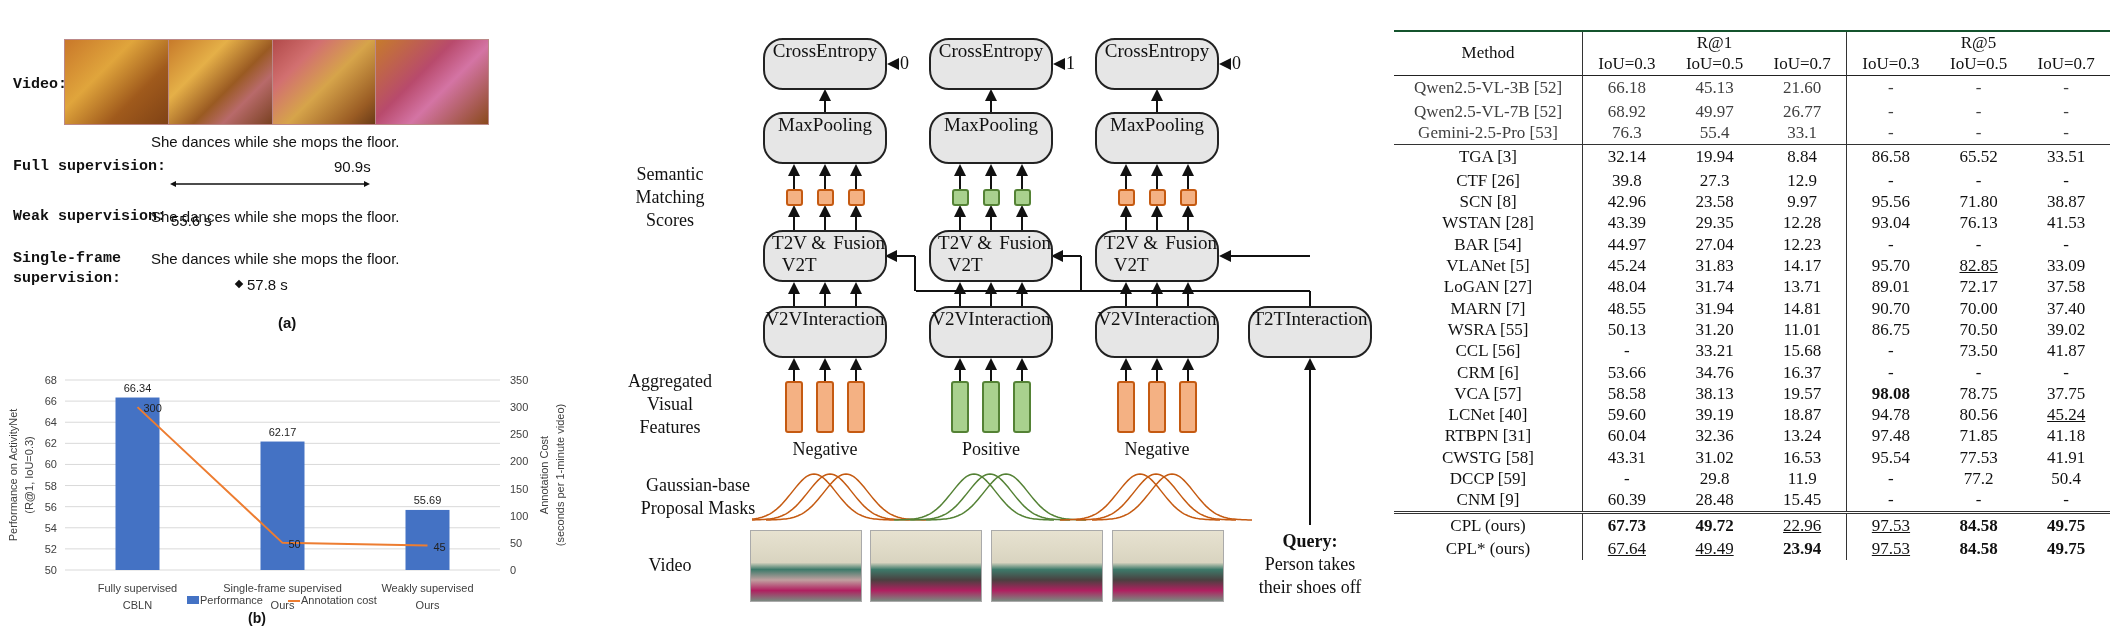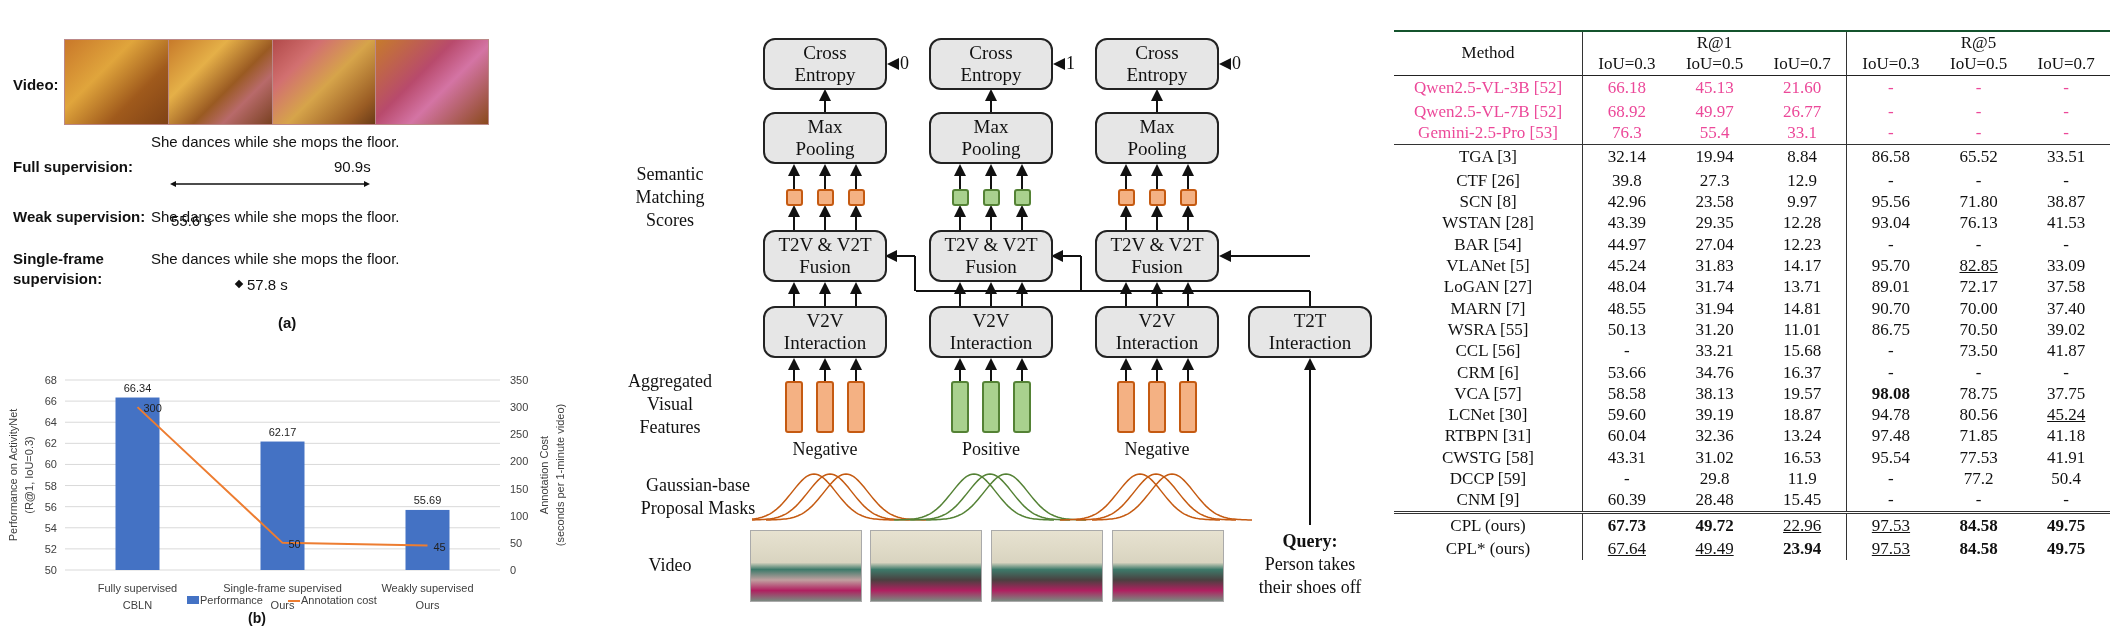--- a/index.html
+++ b/index.html
@@ -1,37 +1,37 @@
 <!DOCTYPE html>
 <html><head>
 <meta charset="utf-8">
 <style>
   html,body{margin:0;padding:0;background:#fff;}
   body{width:2110px;height:633px;position:relative;overflow:hidden;color:#111;}
   .sans{font-family:"Liberation Sans",sans-serif;}
   .abs{position:absolute;}
   
-  #panel-a .lbl{font-weight:bold;font-size:15px;}
+  #panel-a .lbl{font-weight:bold;font-size:15px;font-family:Liberation Mono, monospace;}
   #panel-a .txt{font-size:15px;}
   .thumb{position:absolute;width:112px;height:84px;border:1px solid #b88;}
   
-  .box{position:absolute;background:#e6e6e6;border:2px solid #222;border-radius:12px;text-align:center;font-family:"Liberation Serif",serif;font-size:19px;line-height:22px;box-sizing:border-box;display:flex;flex-direction:column;justify-content:center;}
+  .box{position:absolute;background:#e6e6e6;border:2px solid #222;border-radius:20px;text-align:center;font-family:"Liberation Serif",serif;font-size:19px;line-height:22px;box-sizing:border-box;display:flex;flex-direction:row;justify-content:center;}
   .sq{position:absolute;width:17px;height:17px;border-radius:3px;border:2px solid;box-sizing:border-box;}
   .sq.neg{background:#f4b183;border-color:#c55a11;}
   .sq.pos{background:#a9d18e;border-color:#548235;}
   .bar{position:absolute;width:18px;height:52px;border-radius:3px;border:2px solid;box-sizing:border-box;}
   .bar.neg{background:#f4b183;border-color:#c55a11;}
   .bar.pos{background:#a9d18e;border-color:#548235;}
   .dlabel{position:absolute;font-family:"Liberation Serif",serif;font-size:18px;text-align:center;line-height:23px;}
   .vframe{position:absolute;width:112px;height:72px;border:1px solid #aaa;box-sizing:border-box;}
   
   #results-table{position:absolute;left:1394px;top:30px;width:716px;border-collapse:collapse;font-family:"Liberation Serif",serif;font-size:17px;}
   #results-table td,#results-table th{padding:0 4px;text-align:center;font-weight:normal;height:21.3px;line-height:20px;white-space:nowrap;}
   #results-table .vsep{border-right:1.5px solid #333;}
-  #results-table .gray td{color:#ec4899;}
+  #results-table .gray td{color:#404040;}
   #results-table .b{font-weight:bold;}
   #results-table .u{text-decoration:underline;}
 </style>
 </head>
 <body>
 
 <div id="panel-a" class="sans">
   <div class="abs lbl" style="left:13px;top:76px;">Video:</div>
   <div class="thumb" style="left:64px;top:39px;background:linear-gradient(135deg,#c9782a 0%,#e0a53c 35%,#a05a1c 65%,#7b3f14 100%);"></div>
   <div class="thumb" style="left:168px;top:39px;background:linear-gradient(135deg,#c77a2a 0%,#e5b048 30%,#9a5a22 55%,#b86a6a 70%,#6e3a14 100%);"></div>
@@ -463,21 +463,21 @@
       <tr>
         <td class="vsep">VCA  [57]</td>
         <td>58.58</td>
         <td>38.13</td>
         <td class="vsep">19.57</td>
         <td class="b">98.08</td>
         <td>78.75</td>
         <td>37.75</td>
       </tr>
       <tr>
-        <td class="vsep">LCNet  [30]</td>
+        <td class="vsep">LCNet  [40]</td>
         <td>59.60</td>
         <td>39.19</td>
         <td class="vsep">18.87</td>
         <td>94.78</td>
         <td>80.56</td>
         <td class="u">45.24</td>
       </tr>
       <tr>
         <td class="vsep">RTBPN  [31]</td>
         <td>60.04</td>

